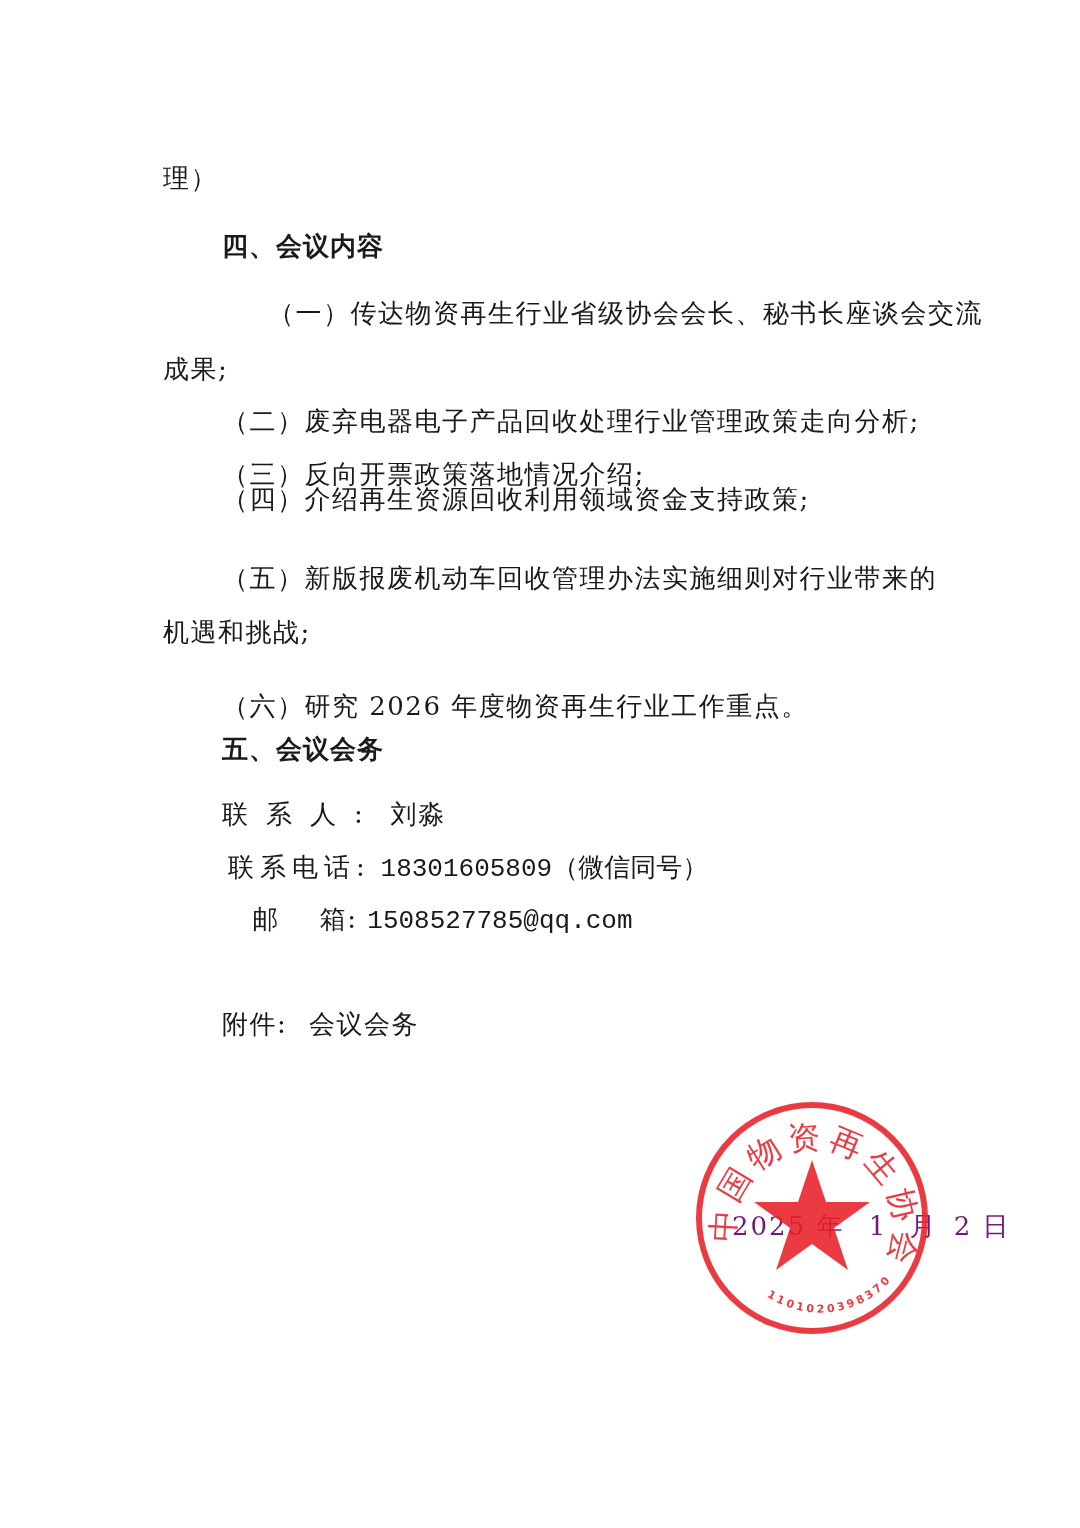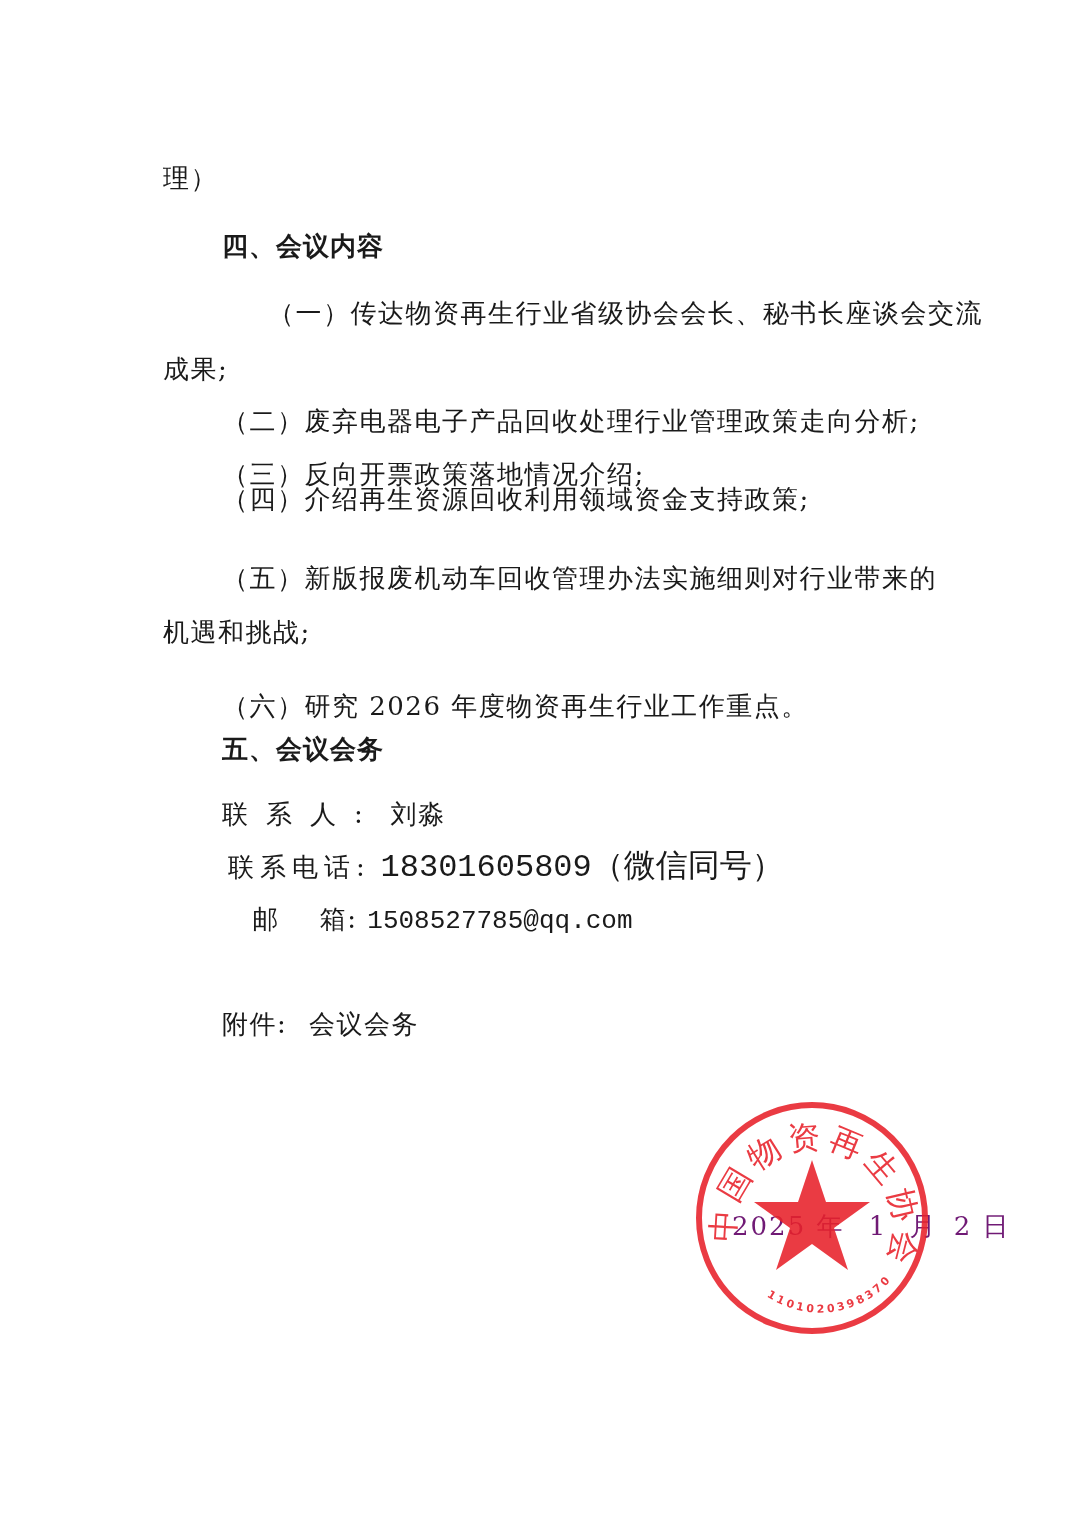--- a/index.html
+++ b/index.html
@@ -79,21 +79,21 @@
 
   <div class="line indent heading" style="top:732px;">五、会议会务</div>
 
   <div class="line indent" style="top:797px;">
     <span class="contact-label spaced">联系人:</span>
     <span>刘淼</span>
   </div>
 
   <div class="line" style="top:850px; left:228px;">
     <span class="contact-label" style="letter-spacing:6px;">联系电话:</span>
-    <span class="mono" style="font-size:32px;">18301605809（微信同号）</span>
+    <span class="mono" style="font-size:26px;">18301605809（微信同号）</span>
   </div>
 
   <div class="line indent" style="top:902px;">
     <span class="contact-label" style="width:88px;">邮</span>
     <span class="contact-label">箱:</span>
     <span class="mono" style="font-size:26px;">1508527785@qq.com</span>
   </div>
 
   <div class="line indent" style="top:1007px;">
     <span>附件:</span>

